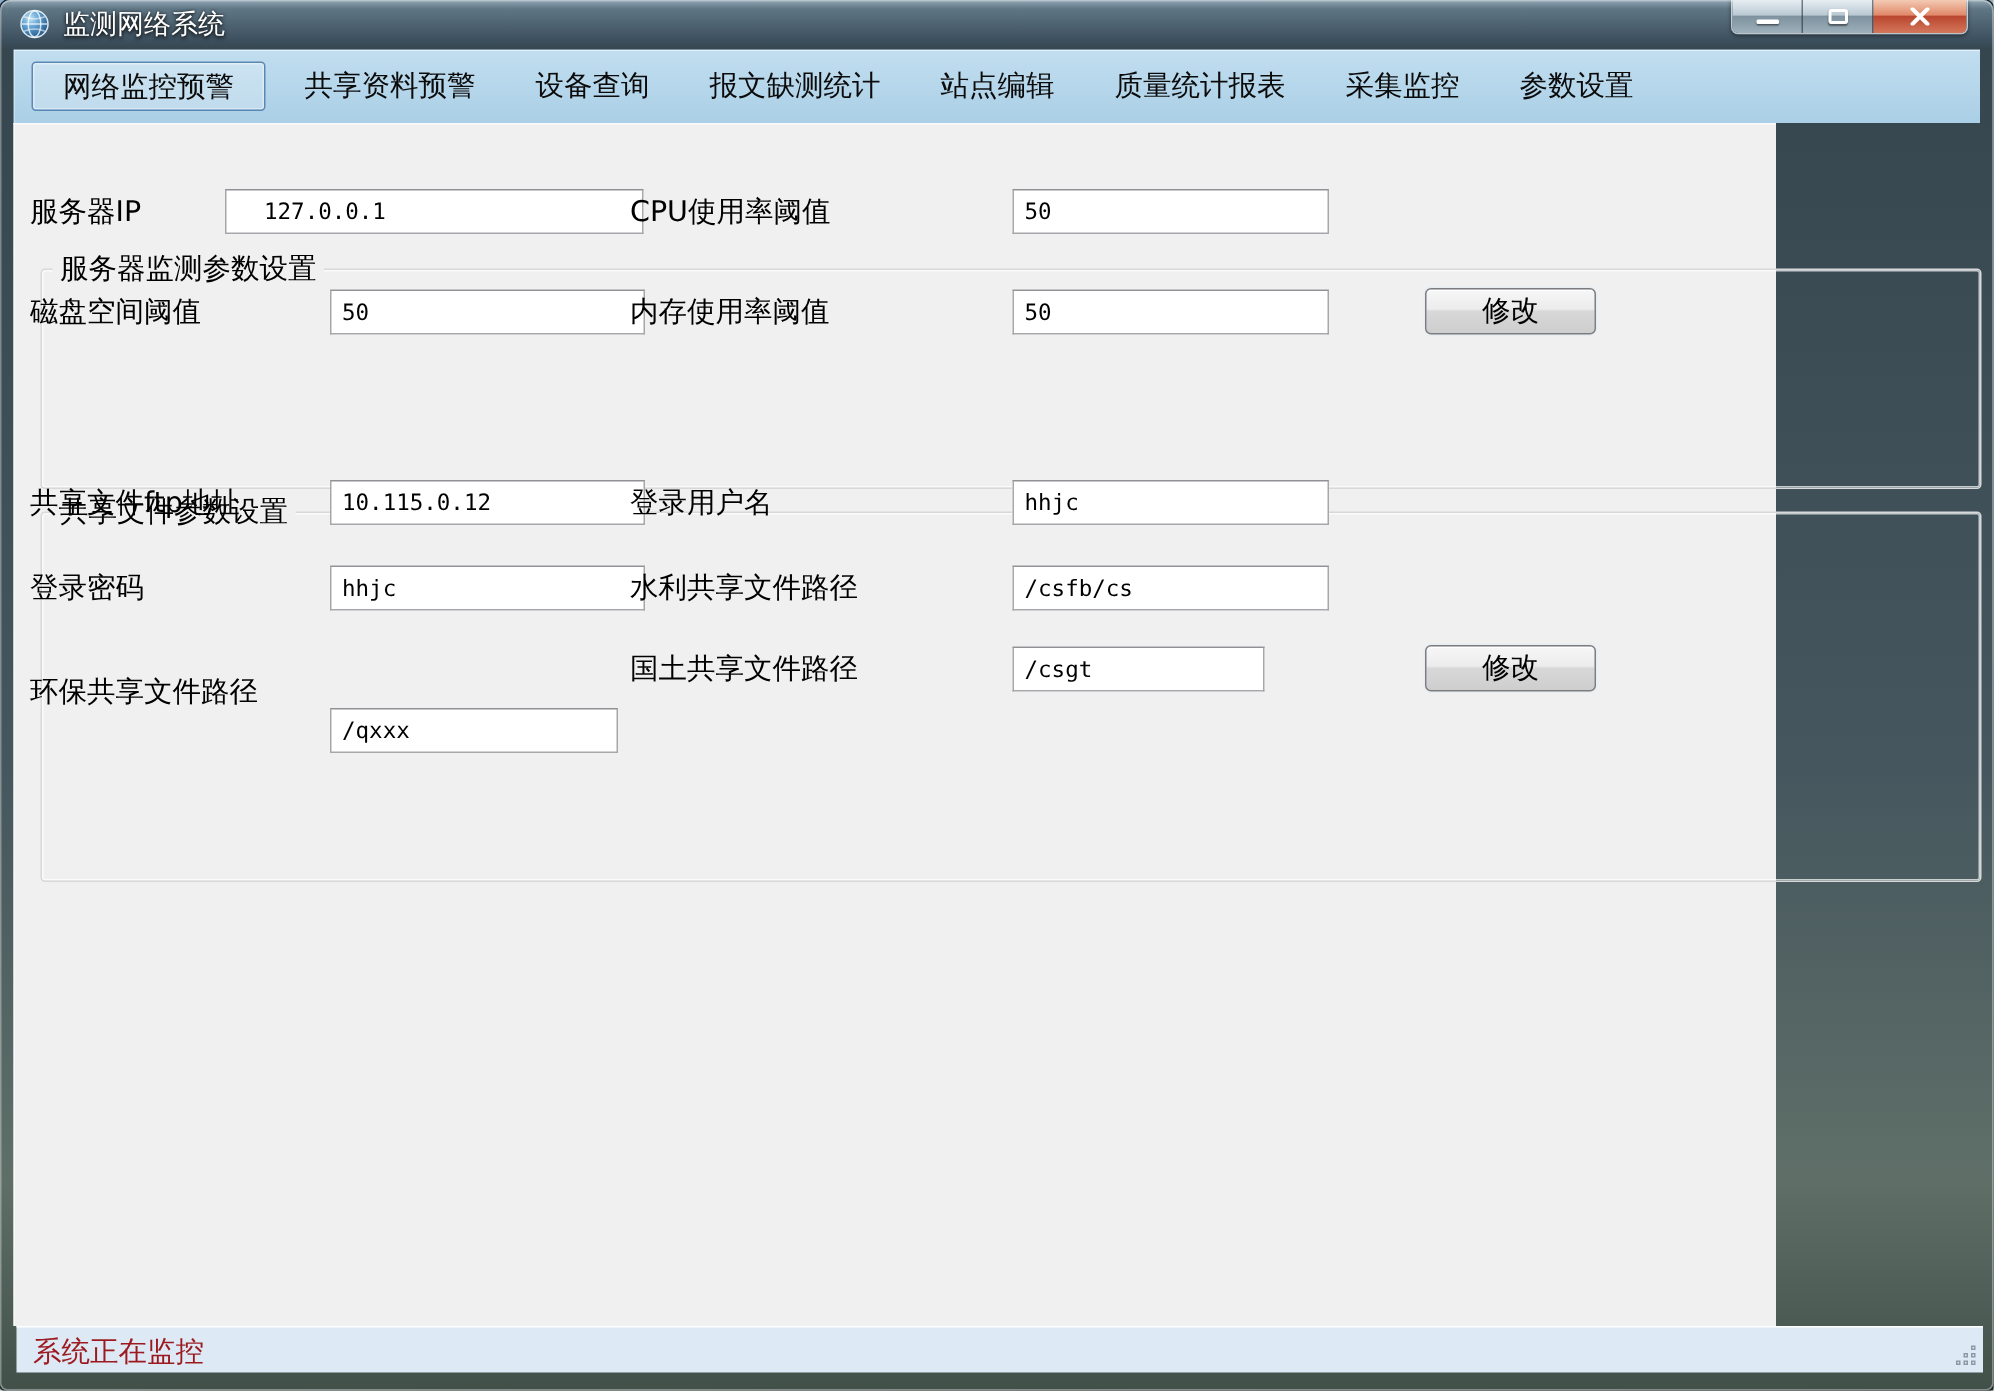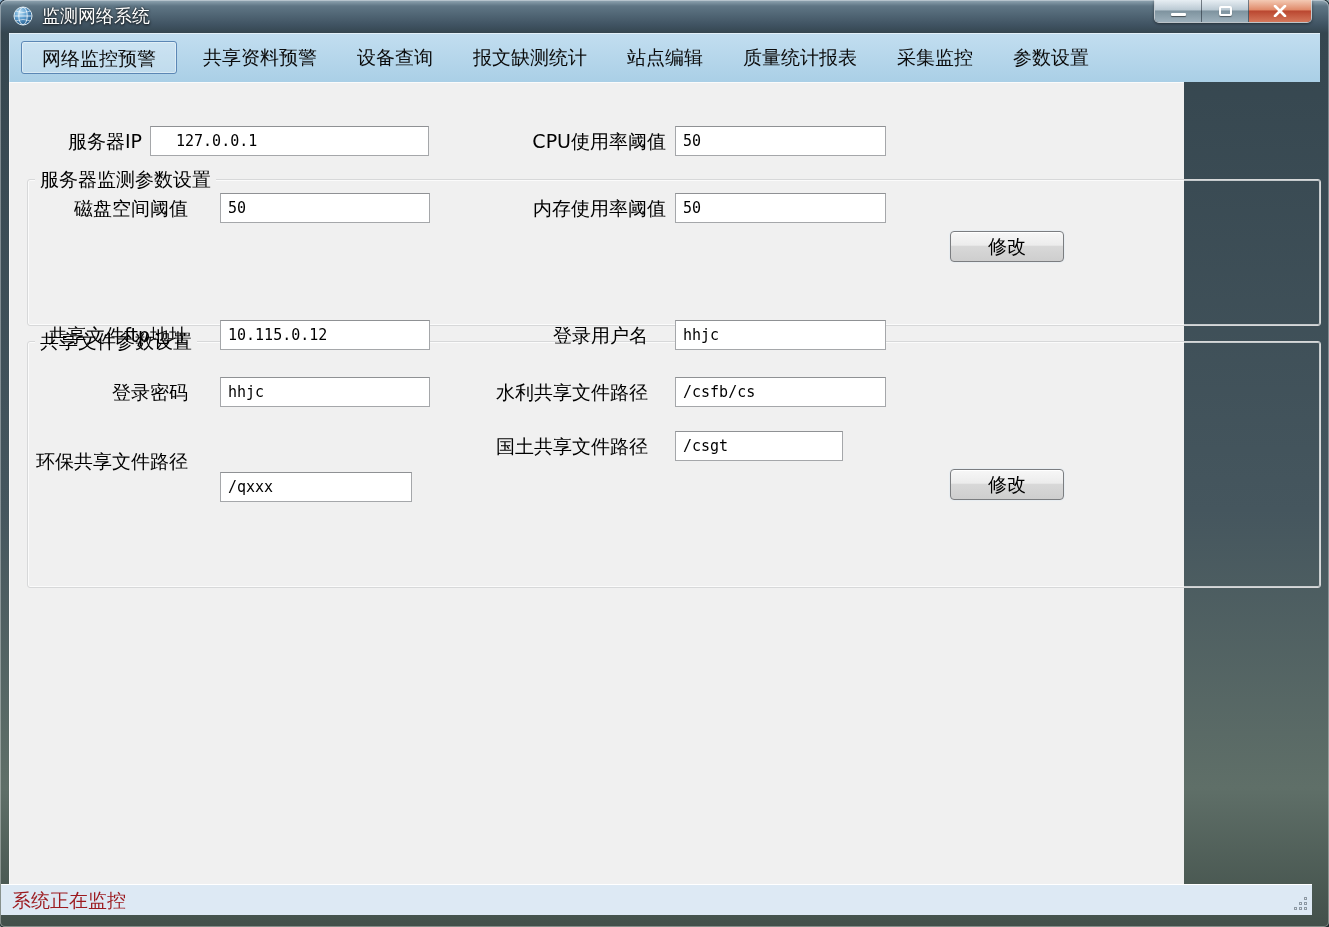--- a/index.html
+++ b/index.html
@@ -62,39 +62,39 @@
     background:#f0f0f0;border-top:1px solid #fbfbfb;border-left:1px solid #f8f8f8;
   }
   .groupbox{position:absolute;border:1px solid #d7d8d9;border-radius:3px;box-shadow:inset 0 0 0 1px rgba(255,255,255,.7)}
   .group1{left:17px;top:96px;width:1294px;height:147px}
   .group2{left:17px;top:258px;width:1294px;height:247px}
   .group-title{
     position:absolute;top:-12px;left:7px;background:#f0f0f0;padding:0 5px;
     font-size:19px;line-height:22px;color:#000;white-space:nowrap;
   }
   .field-label{
-    position:absolute;font-size:19px;color:#000;text-align:right;
+    position:absolute;font-size:19px;color:#000;text-align:left;
     line-height:31px;white-space:nowrap;
   }
   .tb{
     position:absolute;height:30px;border:1px solid #a5a7aa;border-top-color:#8f9194;
     background:#fff;font-family:"DejaVu Sans Mono","Liberation Mono",monospace;
     font-size:15px;padding:0 7px;color:#000;outline:none;
   }
   .btn{
     position:absolute;width:114px;height:31px;font-size:19px;color:#000;
     font-family:"DejaVu Sans","Liberation Sans",sans-serif;
     border:1px solid #7b7d80;border-radius:4px;cursor:pointer;
     background:linear-gradient(#f7f7f7 0%,#ececec 45%,#d8d8d8 50%,#cecece 100%);
     box-shadow:0 0 0 1px #e8edf1,inset 0 1px 0 #fff;
-    text-align:center;line-height:27px;margin-top:39px;
+    text-align:center;line-height:27px;
   }
   
   .statusbar{
-    position:absolute;left:1px;top:884px;width:1311px;height:31px;
+    position:absolute;left:11px;top:884px;width:1311px;height:31px;
     background:#dde9f4;border-top:1px solid #ffffff;
   }
   .status-text{position:absolute;left:11px;top:3px;font-size:19px;color:#9c1a1f;white-space:nowrap}
   .resize-grip{position:absolute;right:4px;bottom:4px;width:16px;height:16px;cursor:nwse-resize}
 </style>
 </head>
 <body>
 
 <div class="frame">
 

